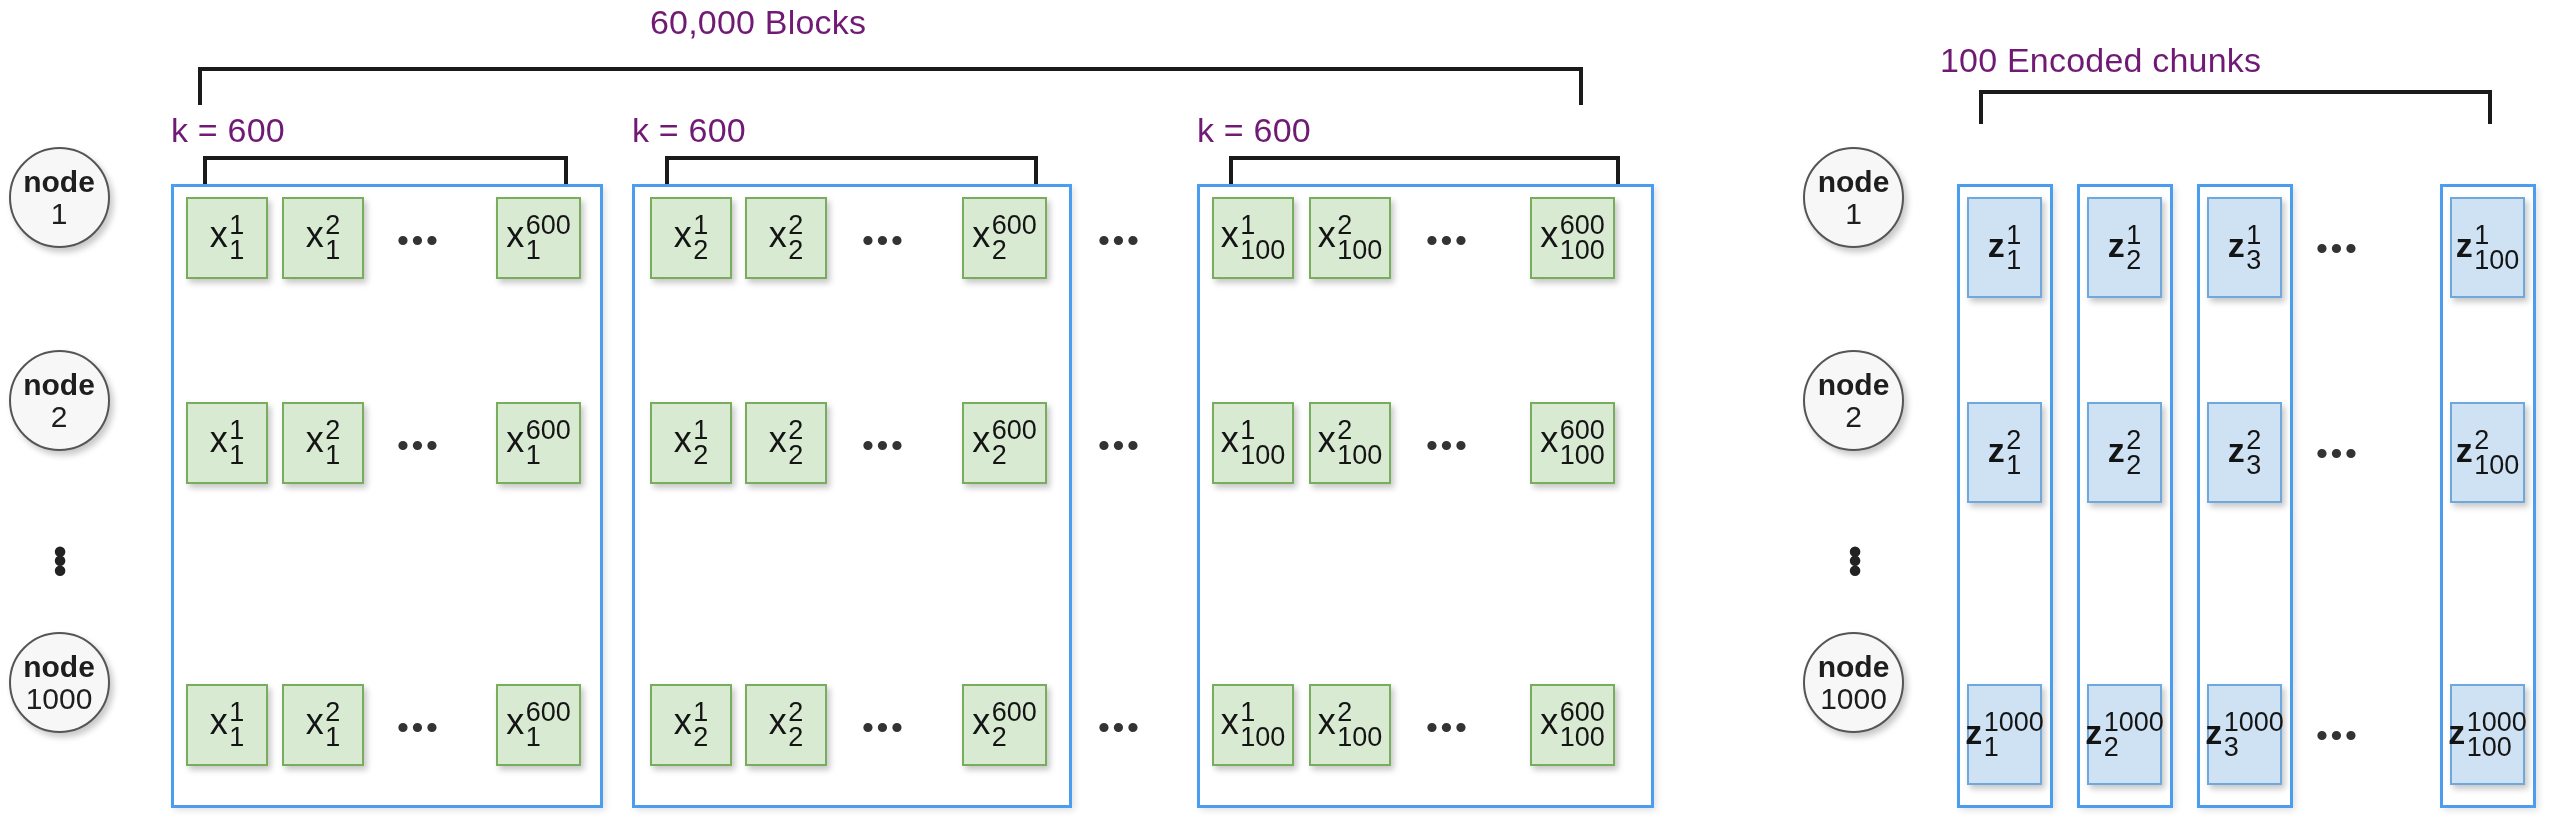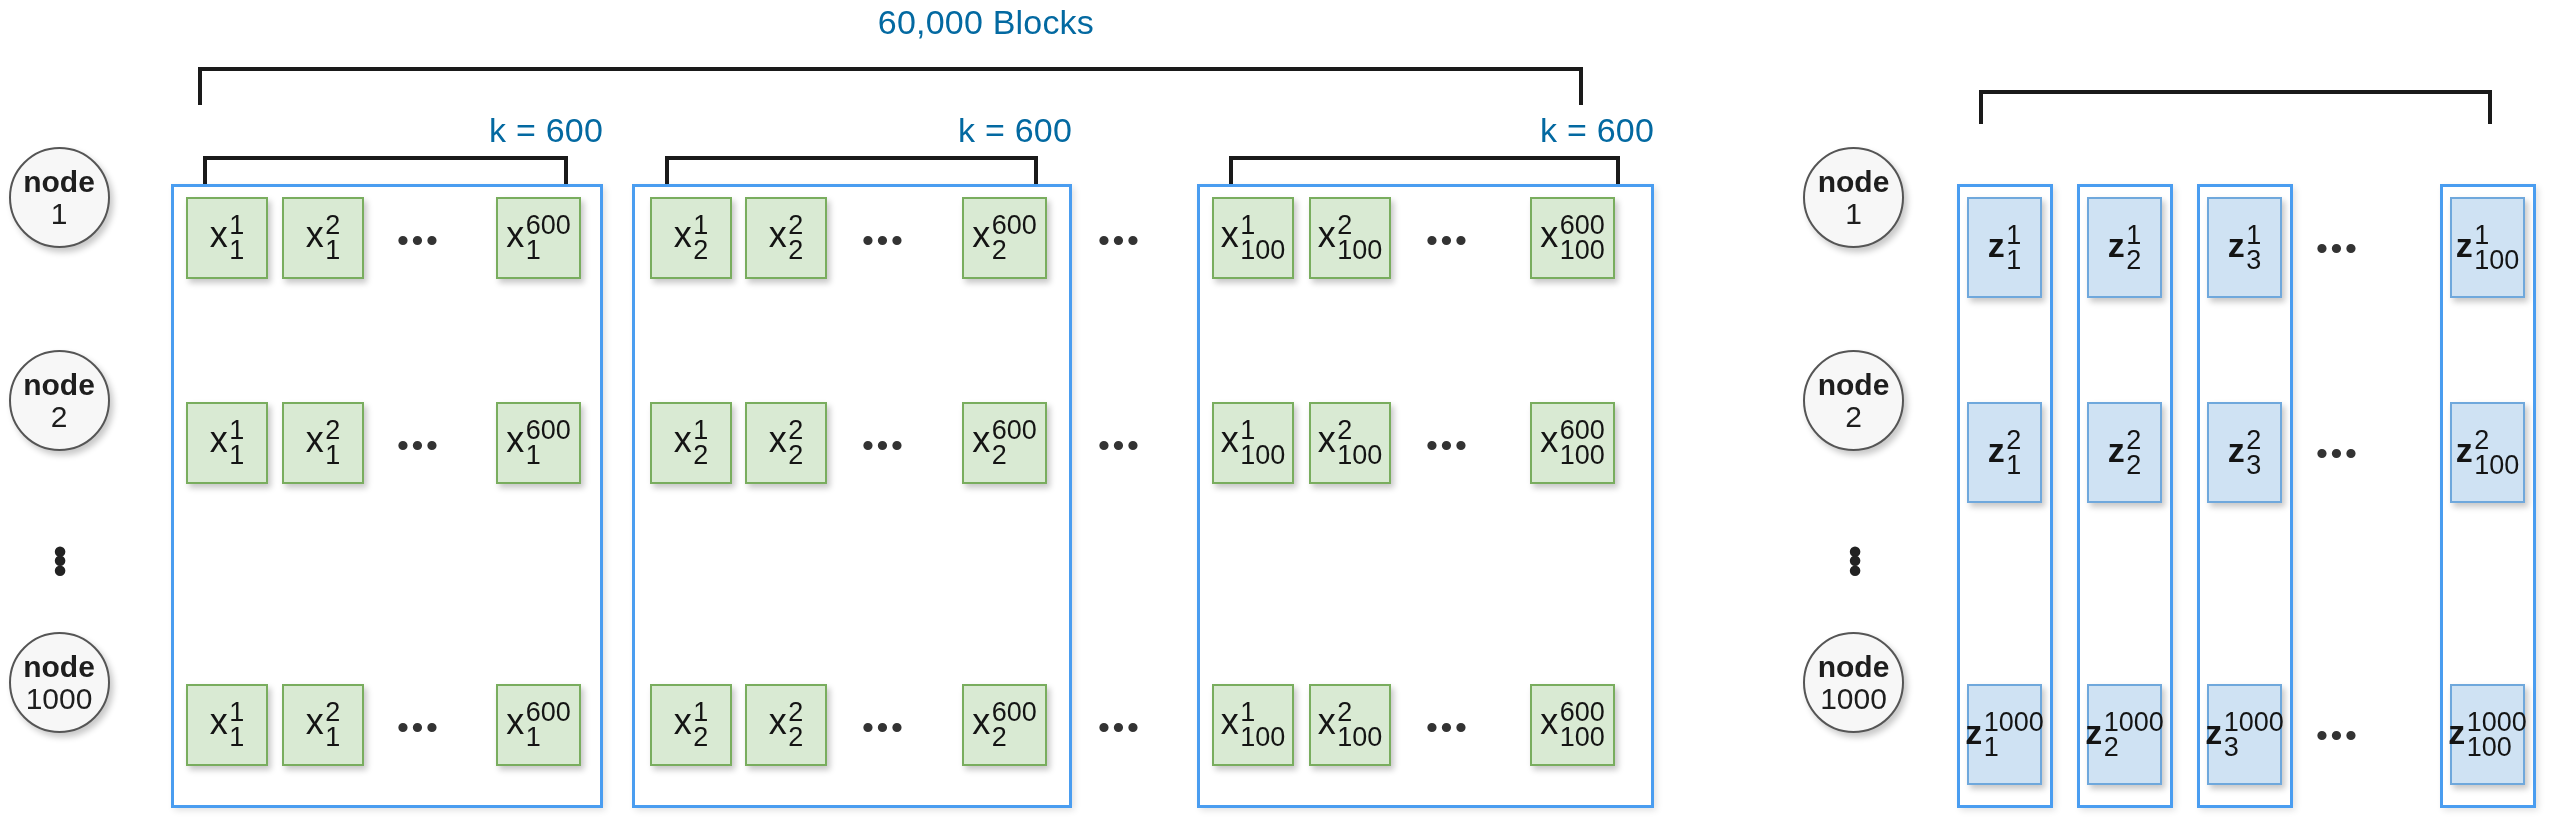--- a/index.html
+++ b/index.html
@@ -14,23 +14,23 @@
     overflow: hidden;
     position: relative;
   }
 
   #stage { position: absolute; left:0; top:0; width:2576px; height:827px; }
 
   
   .caption {
     position: absolute;
     font-size: 34px;
-    color: #0369a1;
+    color: #701a75;
     white-space: nowrap;
-    text-align: right;
+    text-align: left;
     letter-spacing: 0.2px;
   }
 
   
   .bracket {
     position: absolute;
     border-top: 4.3px solid #1a1a1a;
     border-left: 4.3px solid #1a1a1a;
     border-right: 4.3px solid #1a1a1a;
     border-bottom: none;
@@ -322,20 +322,21 @@
     </div>
     <div class="node" style="left: 8.5px; top: 632px;">
       <span class="n-word">node</span>
       <span class="n-num">1000</span>
     </div>
     <div class="vdots" style="left: 43px; top: 547px;">
       <span>•</span>
       <span>•</span>
       <span>•</span>
     </div>
+    <div class="caption" style="left: 1940px; top: 41px; width: 598px;">100 Encoded chunks</div>
     <div class="bracket" style="left: 1979px; top: 90px; width: 513px; height: 34px;"></div>
     <div class="col-box" style="left: 1957px; top: 184px; width: 96px; height: 624px;"></div>
     <div class="cell blue" style="left: 1967px; top: 197px; width: 75px;">
       <span class="mt"><span class="base">z</span><span class="stack">
           <span class="s-sup">1</span>
           <span class="s-sub">1</span>
         </span></span>
     </div>
     <div class="cell blue" style="left: 1967px; top: 402px; width: 75px;">
       <span class="mt"><span class="base">z</span><span class="stack">

